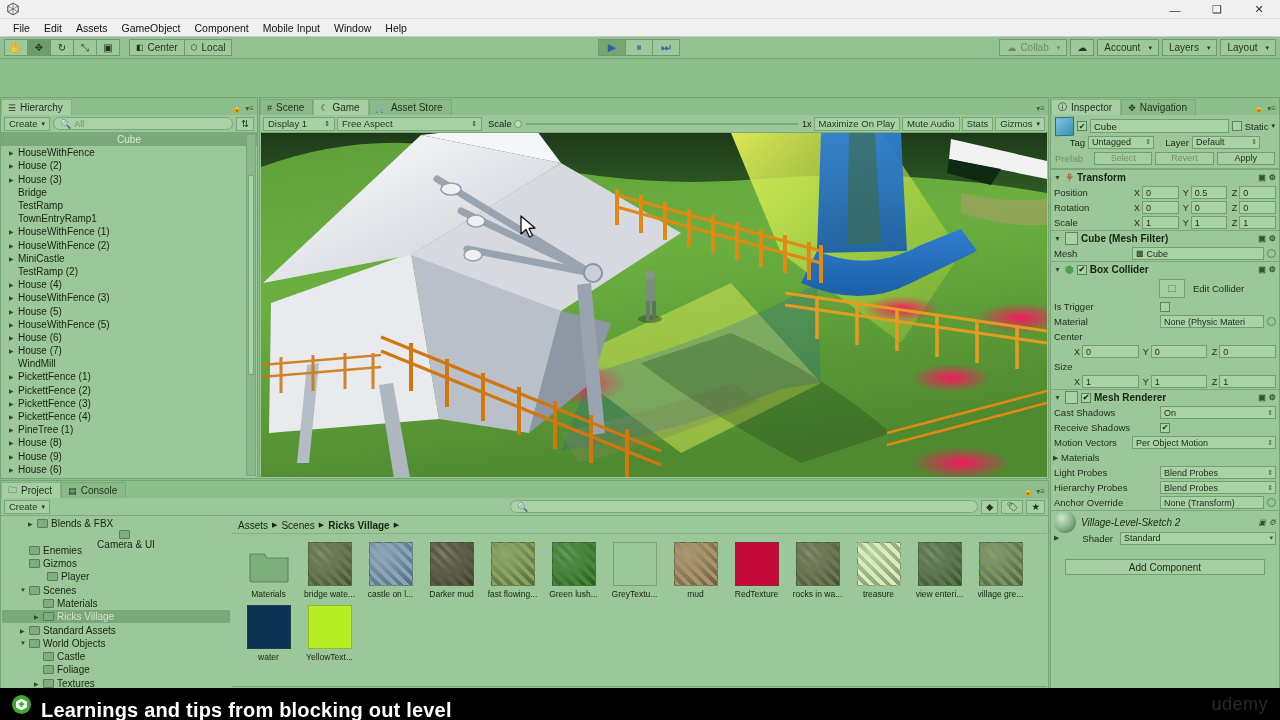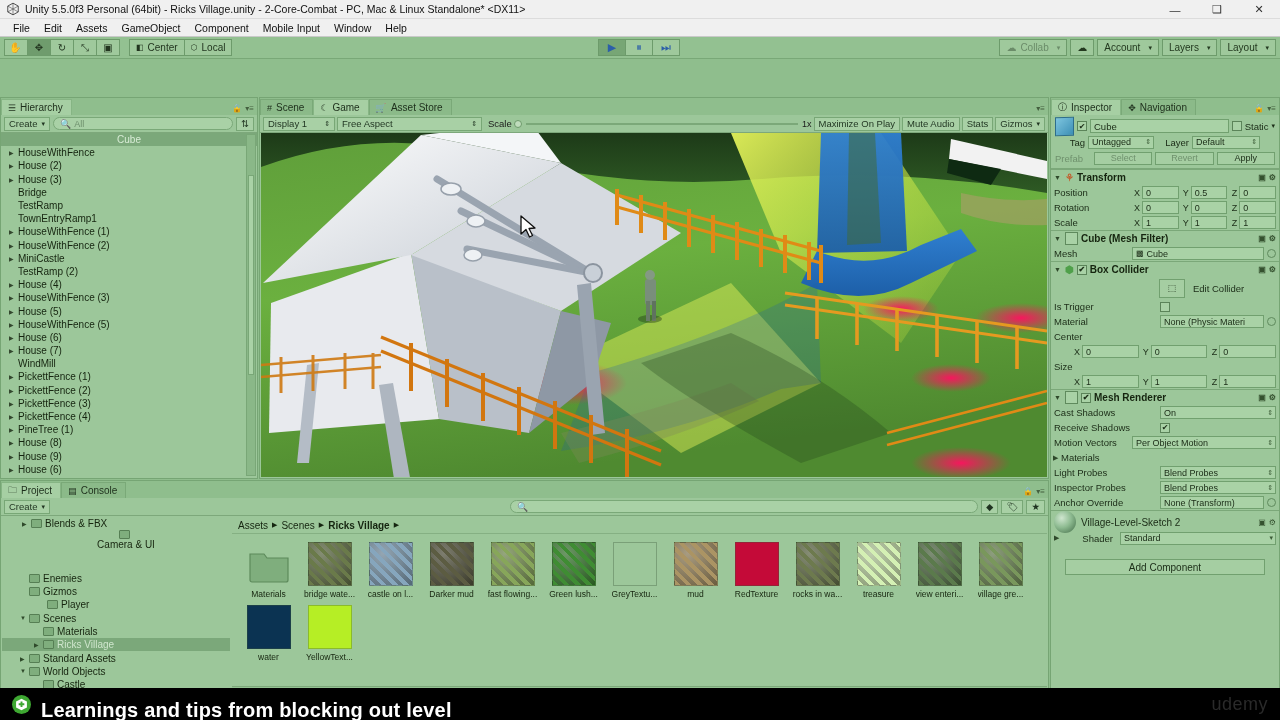--- a/index.html
+++ b/index.html
@@ -165,21 +165,20 @@
 </head>
 <body>
 
 <div id="titlebar">
   <span class="unity-logo">
     <svg width="14" height="14" viewBox="0 0 24 24">
         <path d="M12 2 21 7v10l-9 5-9-5V7z" fill="none" stroke="#444" stroke-width="1.6"></path>
         <path d="M12 2v20M3 7l18 10M21 7L3 17" stroke="#444" stroke-width="1"></path>
       </svg>
   </span>
-  <span class="title-text">Unity 5.5.0f3 Personal (64bit) - Ricks Village.unity - 2-Core-Combat - PC, Mac &amp; Linux Standalone* &lt;DX11&gt;</span>
   <div id="wincontrols">
     <div>—</div>
     <div>❑</div>
     <div>✕</div>
   </div>
 </div>
 
 <div id="menubar">
   <span class="mi">File</span>
   <span class="mi">Edit</span>
@@ -775,35 +774,35 @@
           <span>Materials</span>
         </div>
         <div class="prow">
           <span class="plabel">Light Probes</span>
           <div class="ddown" style="flex:1;margin-left:28px;">
             <span>Blend Probes</span>
             <span class="ar">⇕</span>
           </div>
         </div>
         <div class="prow">
-          <span class="plabel">Inspector Probes</span>
+          <span class="plabel">Hierarchy Probes</span>
           <div class="ddown" style="flex:1;margin-left:28px;">
             <span>Blend Probes</span>
             <span class="ar">⇕</span>
           </div>
         </div>
         <div class="prow">
           <span class="plabel">Anchor Override</span>
           <div class="objf" style="margin-left:28px;">None (Transform)</div>
           <span class="radio"></span>
         </div>
       </div>
 
       <div class="comp" style="padding:4px 3px 6px 3px;">
-        <div class="row" style="gap:5px;">
+        <div class="row" style="gap:5px;font-style:italic;">
           <span class="matball"></span>
           <span style="font-size:10px;">Village-Level-Sketch 2</span>
           <span class="hdr-right">
             <span>▣</span>
               <span>⚙</span>
           </span>
         </div>
         <div class="row" style="margin-top:2px;">
           <span class="foldout">▶</span>
           <span style="width:48px;text-align:right;">Shader</span>
@@ -842,31 +841,31 @@
       <div class="searchfield" style="max-width:500px;">
         <span>🔍</span>
       </div>
       <div class="sbtn">◆</div>
       <div class="sbtn">🏷</div>
       <div class="sbtn">★</div>
     </div>
 
     <div class="ptree">
       <div id="proj-rows">
-          <div class="prow2" style="padding-left: 20px;">
+          <div class="prow2" style="padding-left: 26px;">
             <span class="ar">▶</span>
             <span class="folder"></span>
             <span>Blends &amp; FBX</span>
           </div>
           <div class="prow2" style="padding-left: 20px; flex-direction: column;">
             <span class="ar"></span>
             <span class="folder"></span>
             <span>Camera &amp; UI</span>
           </div>
-          <div class="prow2" style="padding-left: 18px; margin-top: 28px;">
+          <div class="prow2" style="padding-left: 18px;">
             <span class="ar"></span>
             <span class="folder"></span>
             <span>Enemies</span>
           </div>
           <div class="prow2" style="padding-left: 18px;">
             <span class="ar"></span>
             <span class="folder"></span>
             <span>Gizmos</span>
           </div>
           <div class="prow2" style="padding-left: 36px;">

